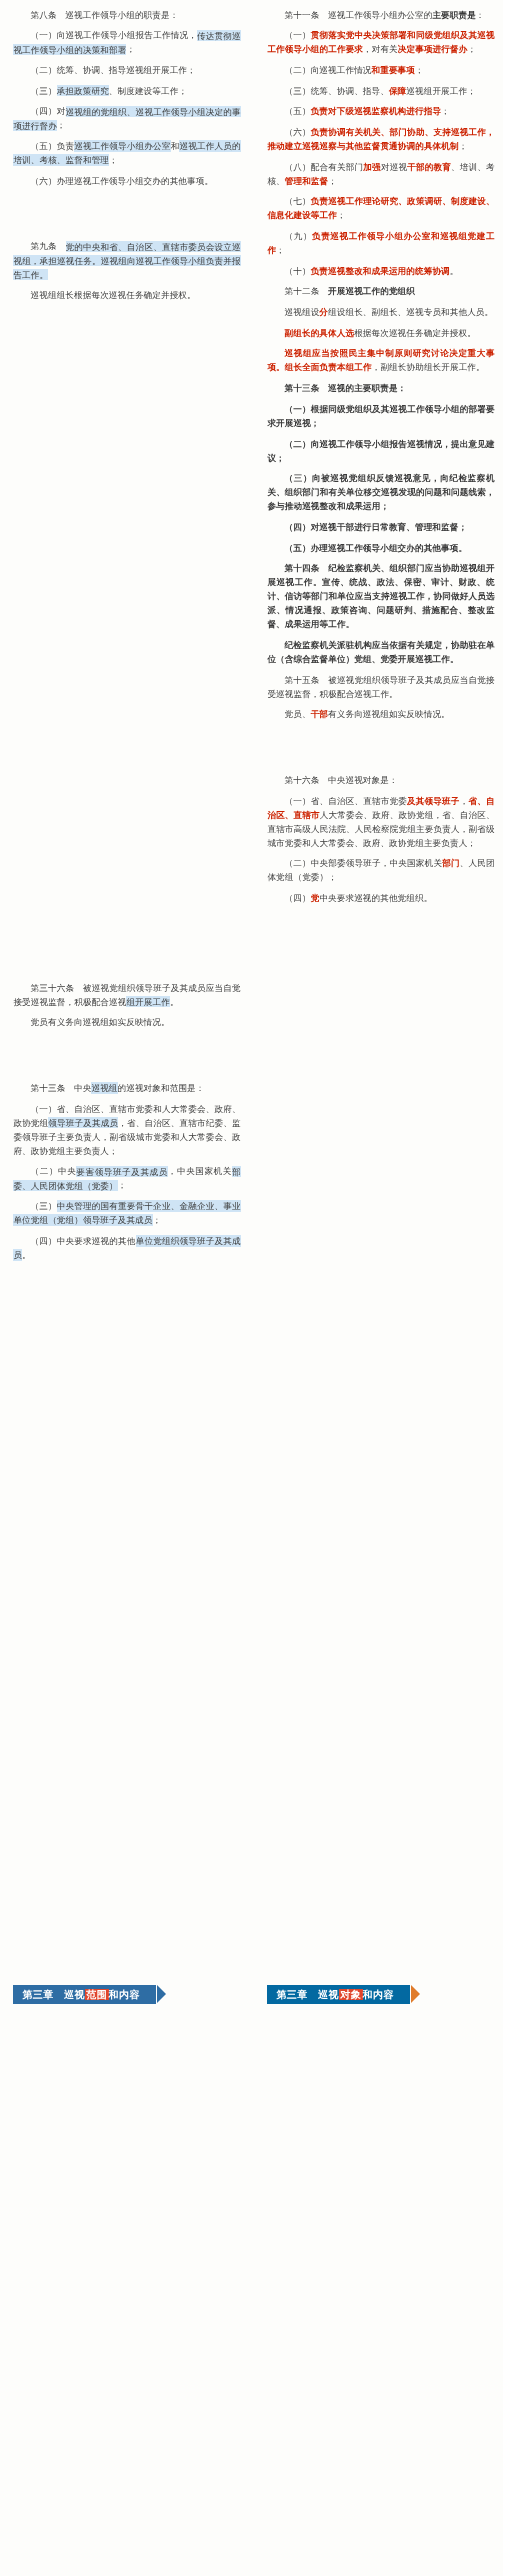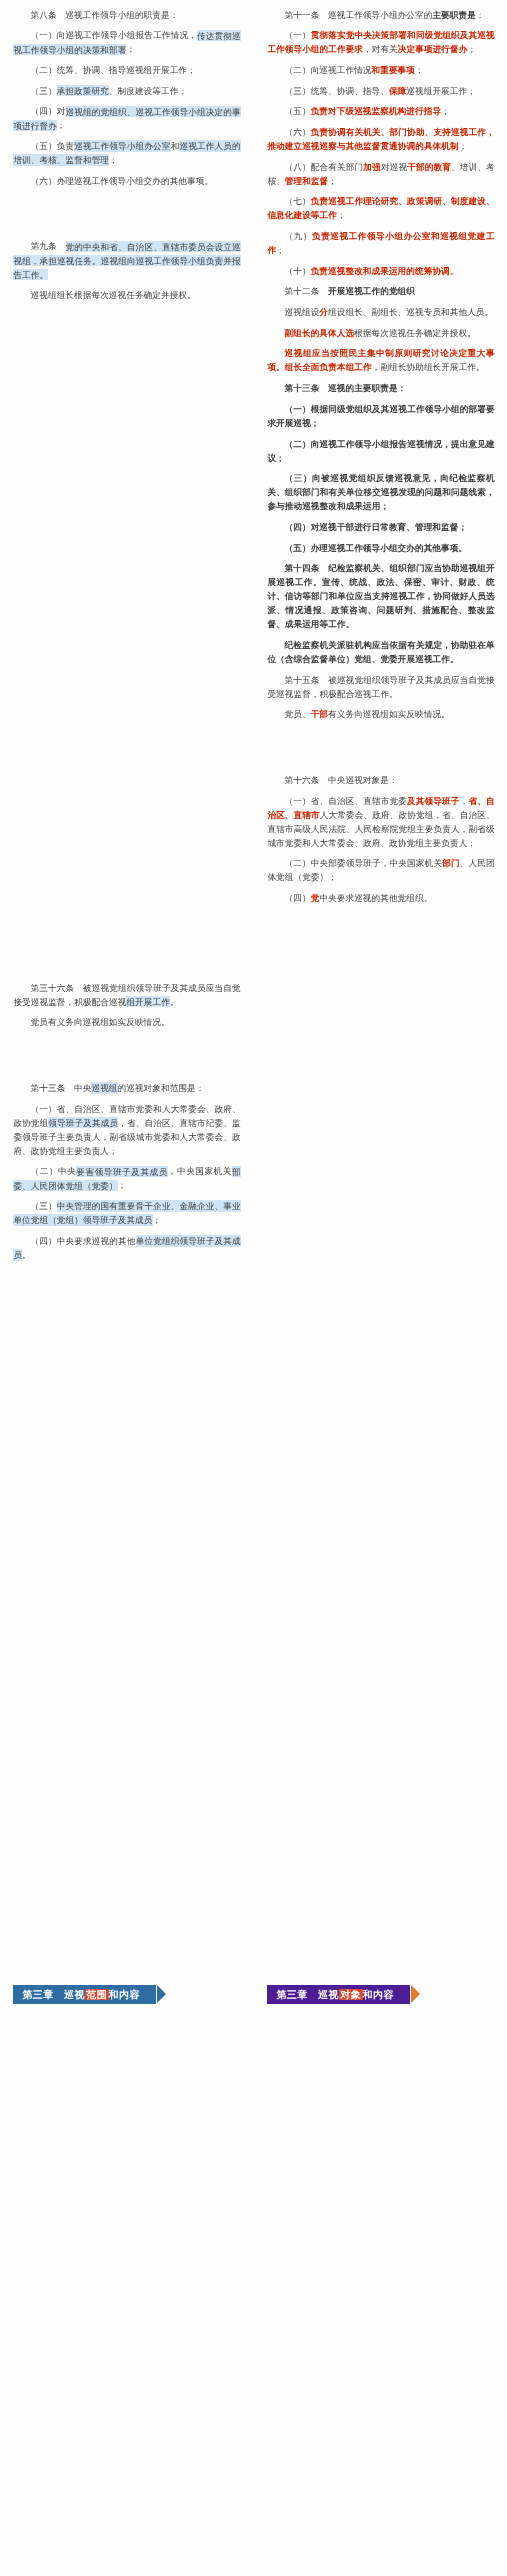--- a/index.html
+++ b/index.html
@@ -72,21 +72,21 @@
     height: 19.4px;
     line-height: 19.4px;
     color: #ffffff;
     font-size: 10px;
     font-weight: bold;
     padding: 0 16.4px 0 9px;
     display: inline-block;
     letter-spacing: 0.4px;
   }
   .banner.blue { background: #2e6da4; }
-  .banner.orange { background: #4c1d95; }
+  .banner.orange { background: #0369a1; }
   .banner::after {
     content: "";
     position: absolute;
     right: -9.7px;
     top: 0;
     width: 0;
     height: 0;
     border-top: 9.7px solid transparent;
     border-bottom: 9.7px solid transparent;
   }

